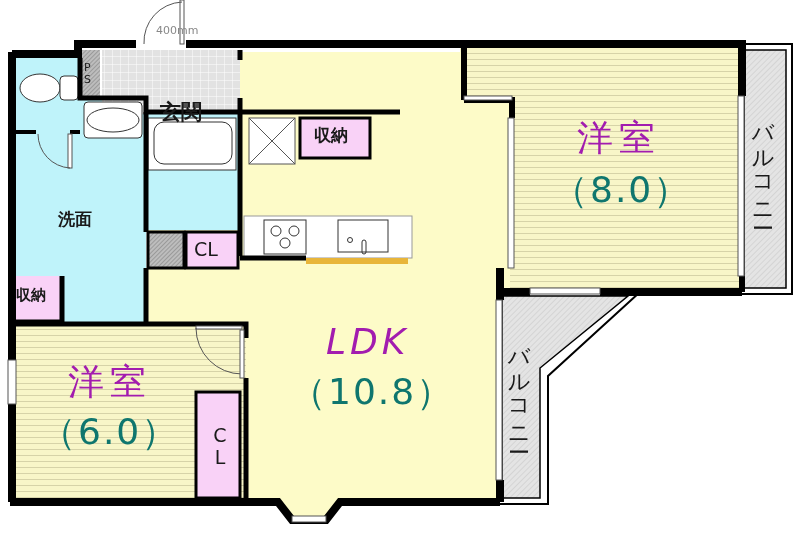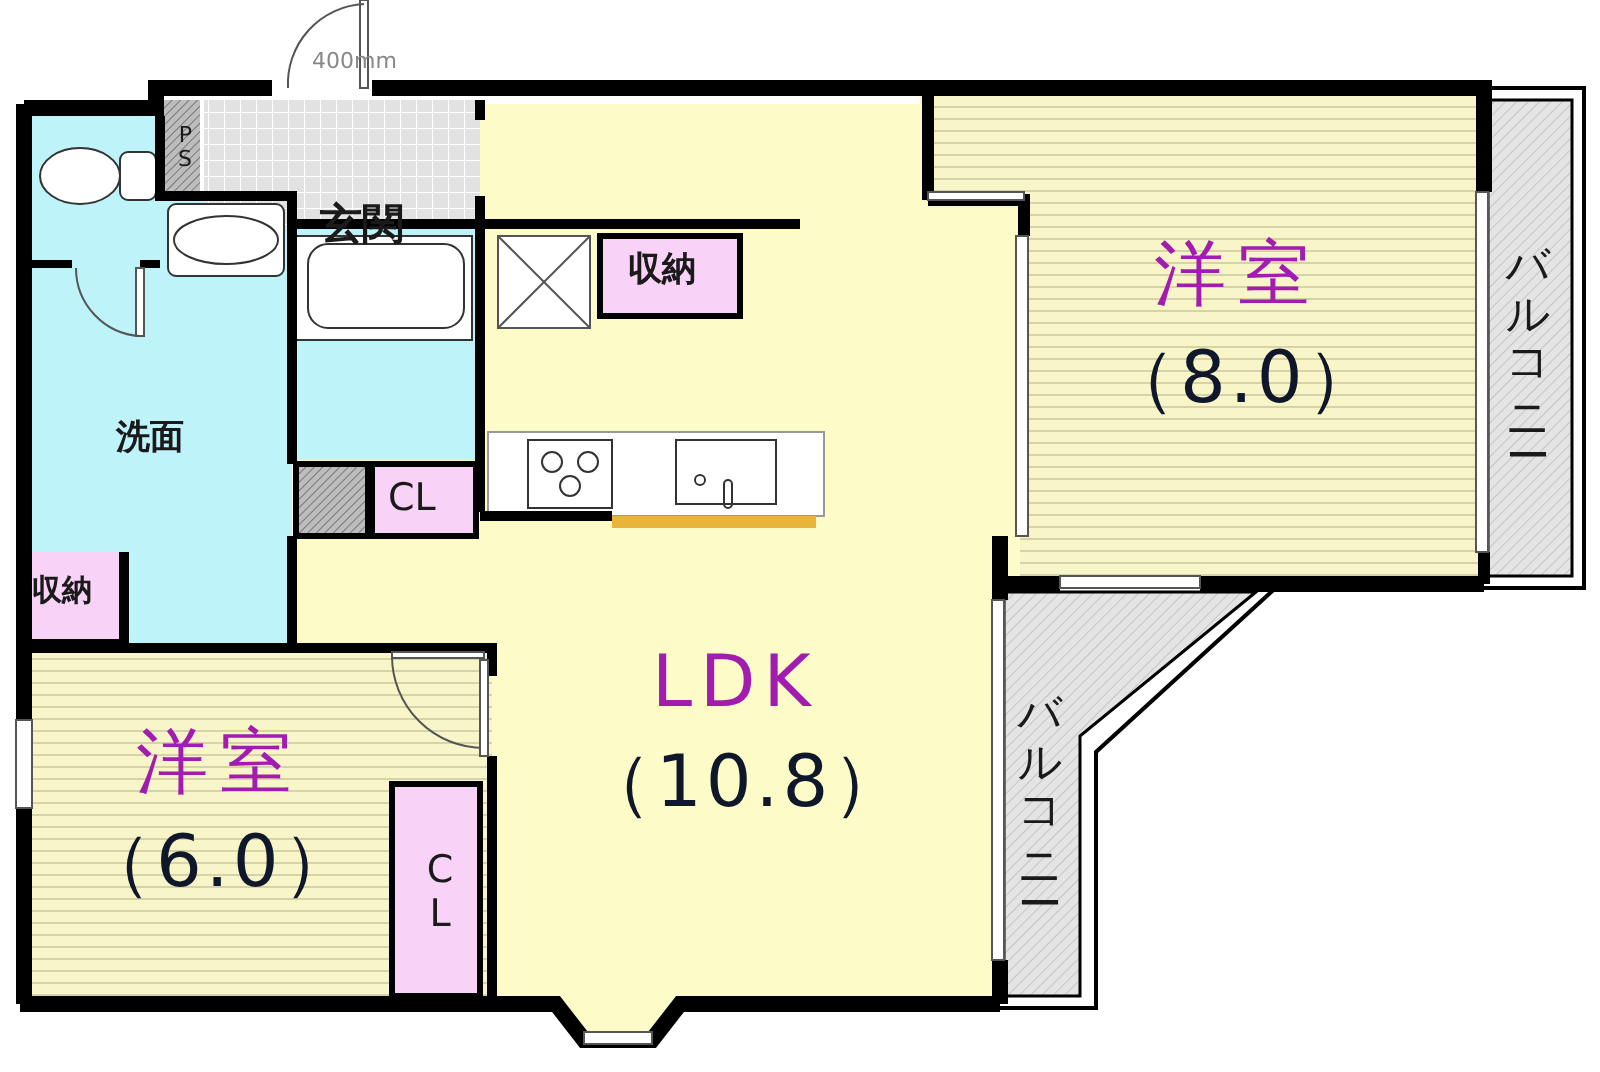--- a/index.html
+++ b/index.html
@@ -1,20 +1,20 @@
 <!DOCTYPE html>
 <html><head>
 <meta charset="utf-8">
 <style>
   html, body { margin: 0; padding: 0; background: #ffffff; }
   body { width: 800px; height: 536px; overflow: hidden; position: relative; font-family: "DejaVu Sans", sans-serif; }
   #plan { position: absolute; left: 0; top: 0; width: 800px; height: 536px; }
   .lbl { position: absolute; color: #1a1a1a; font-family: "DejaVu Sans", sans-serif; white-space: nowrap; line-height: 1; }
   .big { font-size: 36px; letter-spacing: 6px; color: #a21caf; }
-  .area { font-size: 36px; letter-spacing: 2px; color: #0f172a; }
+  .area { font-size: 36px; letter-spacing: 2px; color: #0f766e; }
   .med { font-size: 20px; font-weight: bold; }
   .small { font-size: 17px; }
   .vert { writing-mode: vertical-rl; text-orientation: upright; font-size: 22px; letter-spacing: 2px; }
   .dim { font-size: 11px; color: #888; }
 </style>
 </head>
 <body>
 
 <svg id="plan" viewBox="0 0 800 536" xmlns="http://www.w3.org/2000/svg">
   <defs>
@@ -143,28 +143,28 @@
   </g>
   <g stroke="#555" stroke-width="1" fill="none">
     <rect x="196" y="326" width="46" height="3" fill="#fff"></rect>
     <path d="M196 328 A46 46 0 0 0 242 374"></path>
     <rect x="240" y="330" width="4" height="48" fill="#fff"></rect>
   </g>
 </svg>
 
 <div class="lbl dim" style="left:156px;top:25px;">400mm</div>
 <div class="lbl med" style="left:160px;top:70px;font-size:21px;margin-top:32px;">玄関</div>
-<div class="lbl" style="left:84px;top:62px;width:12px;font-size:11px;word-break:break-all;white-space:normal;line-height:12px;text-align:right;">PS</div>
+<div class="lbl" style="left:84px;top:62px;width:12px;font-size:11px;word-break:break-all;white-space:normal;line-height:12px;text-align:left;">PS</div>
 <div class="lbl med" style="left:314px;top:127px;font-size:17px;">収納</div>
 <div class="lbl med" style="left:58px;top:211px;font-size:17px;text-align:center;">洗面</div>
 <div class="lbl small" style="left:194px;top:240px;font-size:19px;">CL</div>
 <div class="lbl med" style="left:16px;top:288px;font-size:15px;">収納</div>
 <div class="lbl" style="left:212px;top:424px;width:16px;font-size:19px;white-space:normal;word-break:break-all;line-height:22px;text-align:center;">CL</div>
 
 <div class="lbl big" style="left:577px;top:120px;">洋室</div>
 <div class="lbl area" style="left:552px;top:172px;">（8.0）</div>
 <div class="lbl big" style="left:68px;top:364px;">洋室</div>
 <div class="lbl area" style="left:40px;top:414px;">（6.0）</div>
-<div class="lbl big" style="left:326px;top:324px;letter-spacing:4px;">LDK</div>
+<div class="lbl big" style="left:326px;top:324px;letter-spacing:4px;font-style:italic;">LDK</div>
 <div class="lbl area" style="left:290px;top:374px;">（10.8）</div>
 
 <div class="lbl vert" style="left:752px;top:108px;">バルコニー</div>
 <div class="lbl vert" style="left:508px;top:332px;">バルコニー</div>
 
 </body></html>

